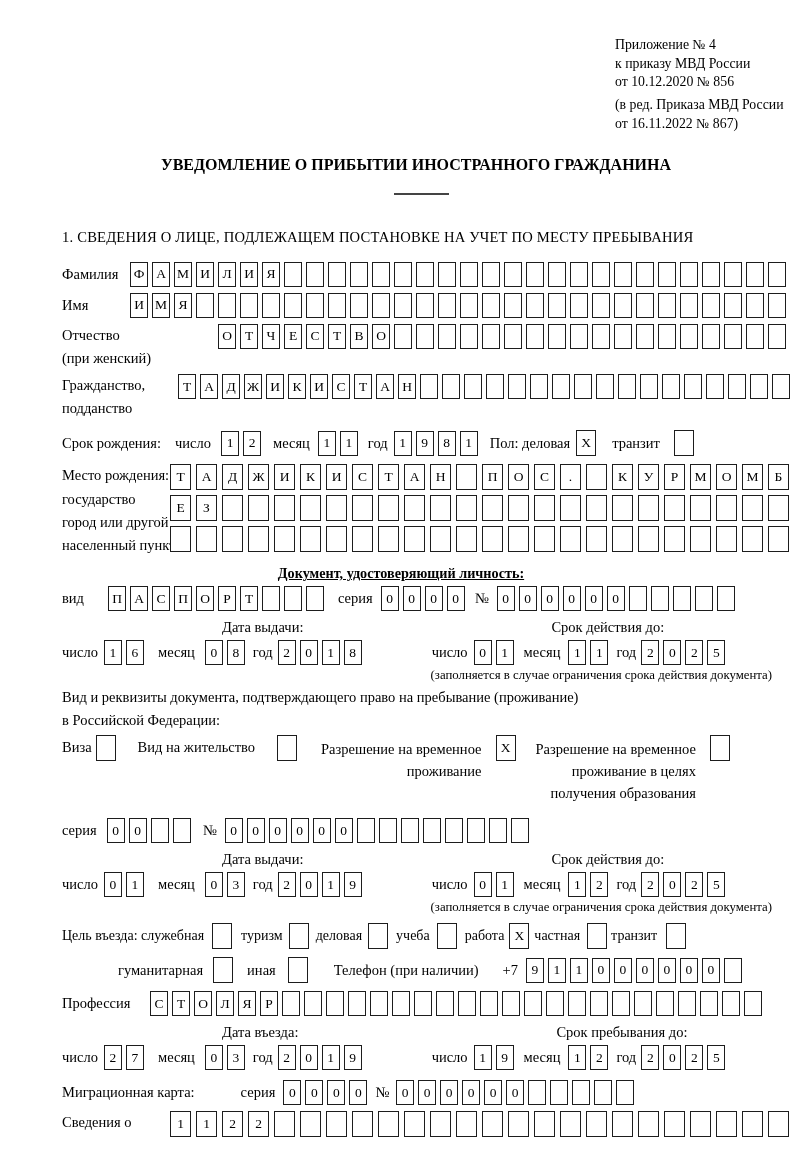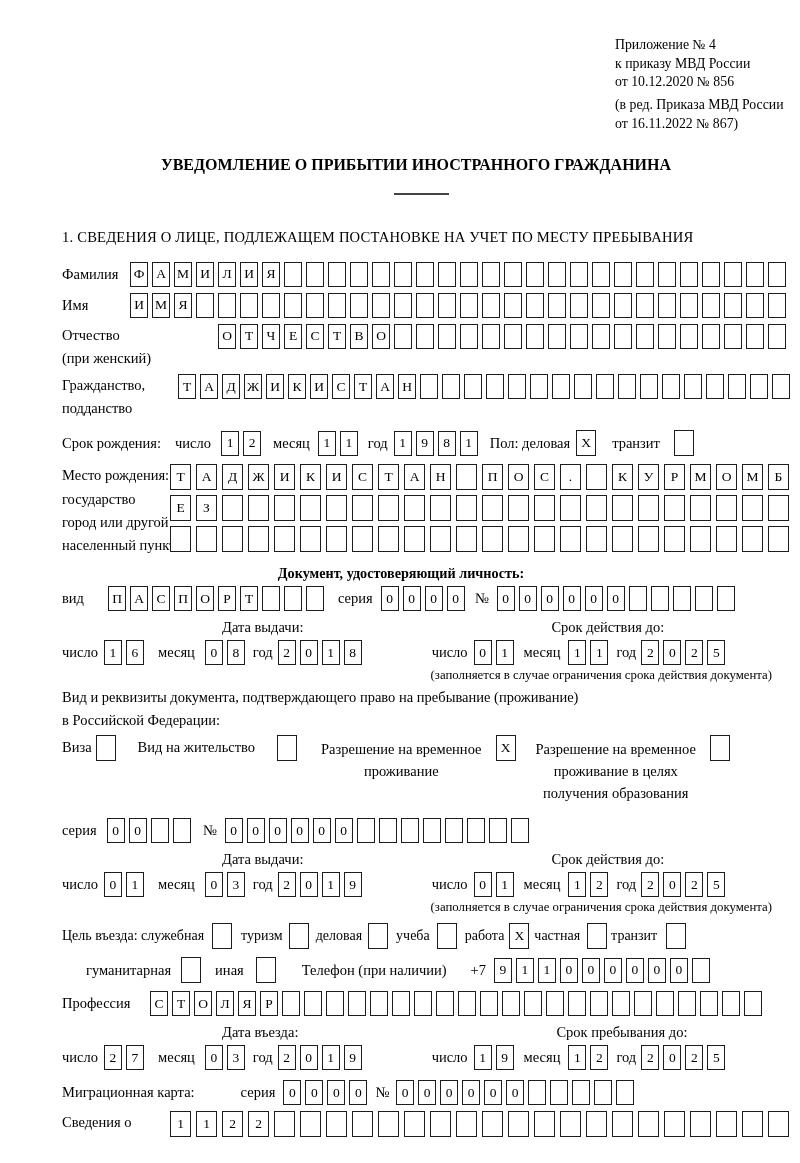--- a/index.html
+++ b/index.html
@@ -23,24 +23,24 @@
   .cells{display:inline-flex;gap:4px;flex:none;}
   .cell{
     flex:none;width:18px;height:25px;box-sizing:border-box;border:1.6px solid #1d1d1d;
     display:inline-flex;align-items:center;justify-content:center;
     font-size:13.5px;background:#fff;
   }
   .cells.wide{gap:5px;}
   .cells.wide .cell{width:21px;height:26px;}
   .cells.cb .cell{width:20px;height:26px;}
   .cellrows{display:flex;flex-direction:column;gap:5px;}
-  .mid-head{font-weight:bold;text-align:center;font-size:14.2px;margin-top:8px;padding-right:60px;}
+  .mid-head{font-weight:bold;text-align:center;font-size:14.2px;margin-top:8px;padding-right:60px;text-decoration:underline;}
   .cap{font-size:12.8px;text-align:right;padding-right:28px;margin-top:3px;}
   .note{font-size:12.9px;margin-top:6px;}
-  .ctr{text-align:center;line-height:1.5;}
+  .ctr{text-align:right;line-height:1.5;}
   .mt4{margin-top:4px}.mt6{margin-top:6px}.mt8{margin-top:8px}.mt10{margin-top:10px}.mt14{margin-top:14px}.mt16{margin-top:16px}
 </style>
 </head>
 <body>
 
 <div class="page">
 
   <div class="ref">
     <div>Приложение № 4</div>
     <div>к приказу МВД России</div>
@@ -529,21 +529,21 @@
     <span class="cells cb" style="margin-left:7px">
         <span class="cell"></span>
       </span>
     <span style="margin-left:4px">транзит</span>
     <span class="cells cb" style="margin-left:9px">
         <span class="cell"></span>
       </span>
   </div>
 
   <div class="row mt8">
-    <span style="margin-left:24px">гуманитарная</span>
+    <span style="margin-left:56px">гуманитарная</span>
     <span class="cells cb" style="margin-left:10px">
         <span class="cell"></span>
       </span>
     <span style="margin-left:14px">иная</span>
     <span class="cells cb" style="margin-left:12px">
         <span class="cell"></span>
       </span>
     <span style="margin-left:26px">Телефон (при наличии)</span>
     <span style="margin-left:24px">+7</span>
     <span class="cells" style="margin-left:8px">

